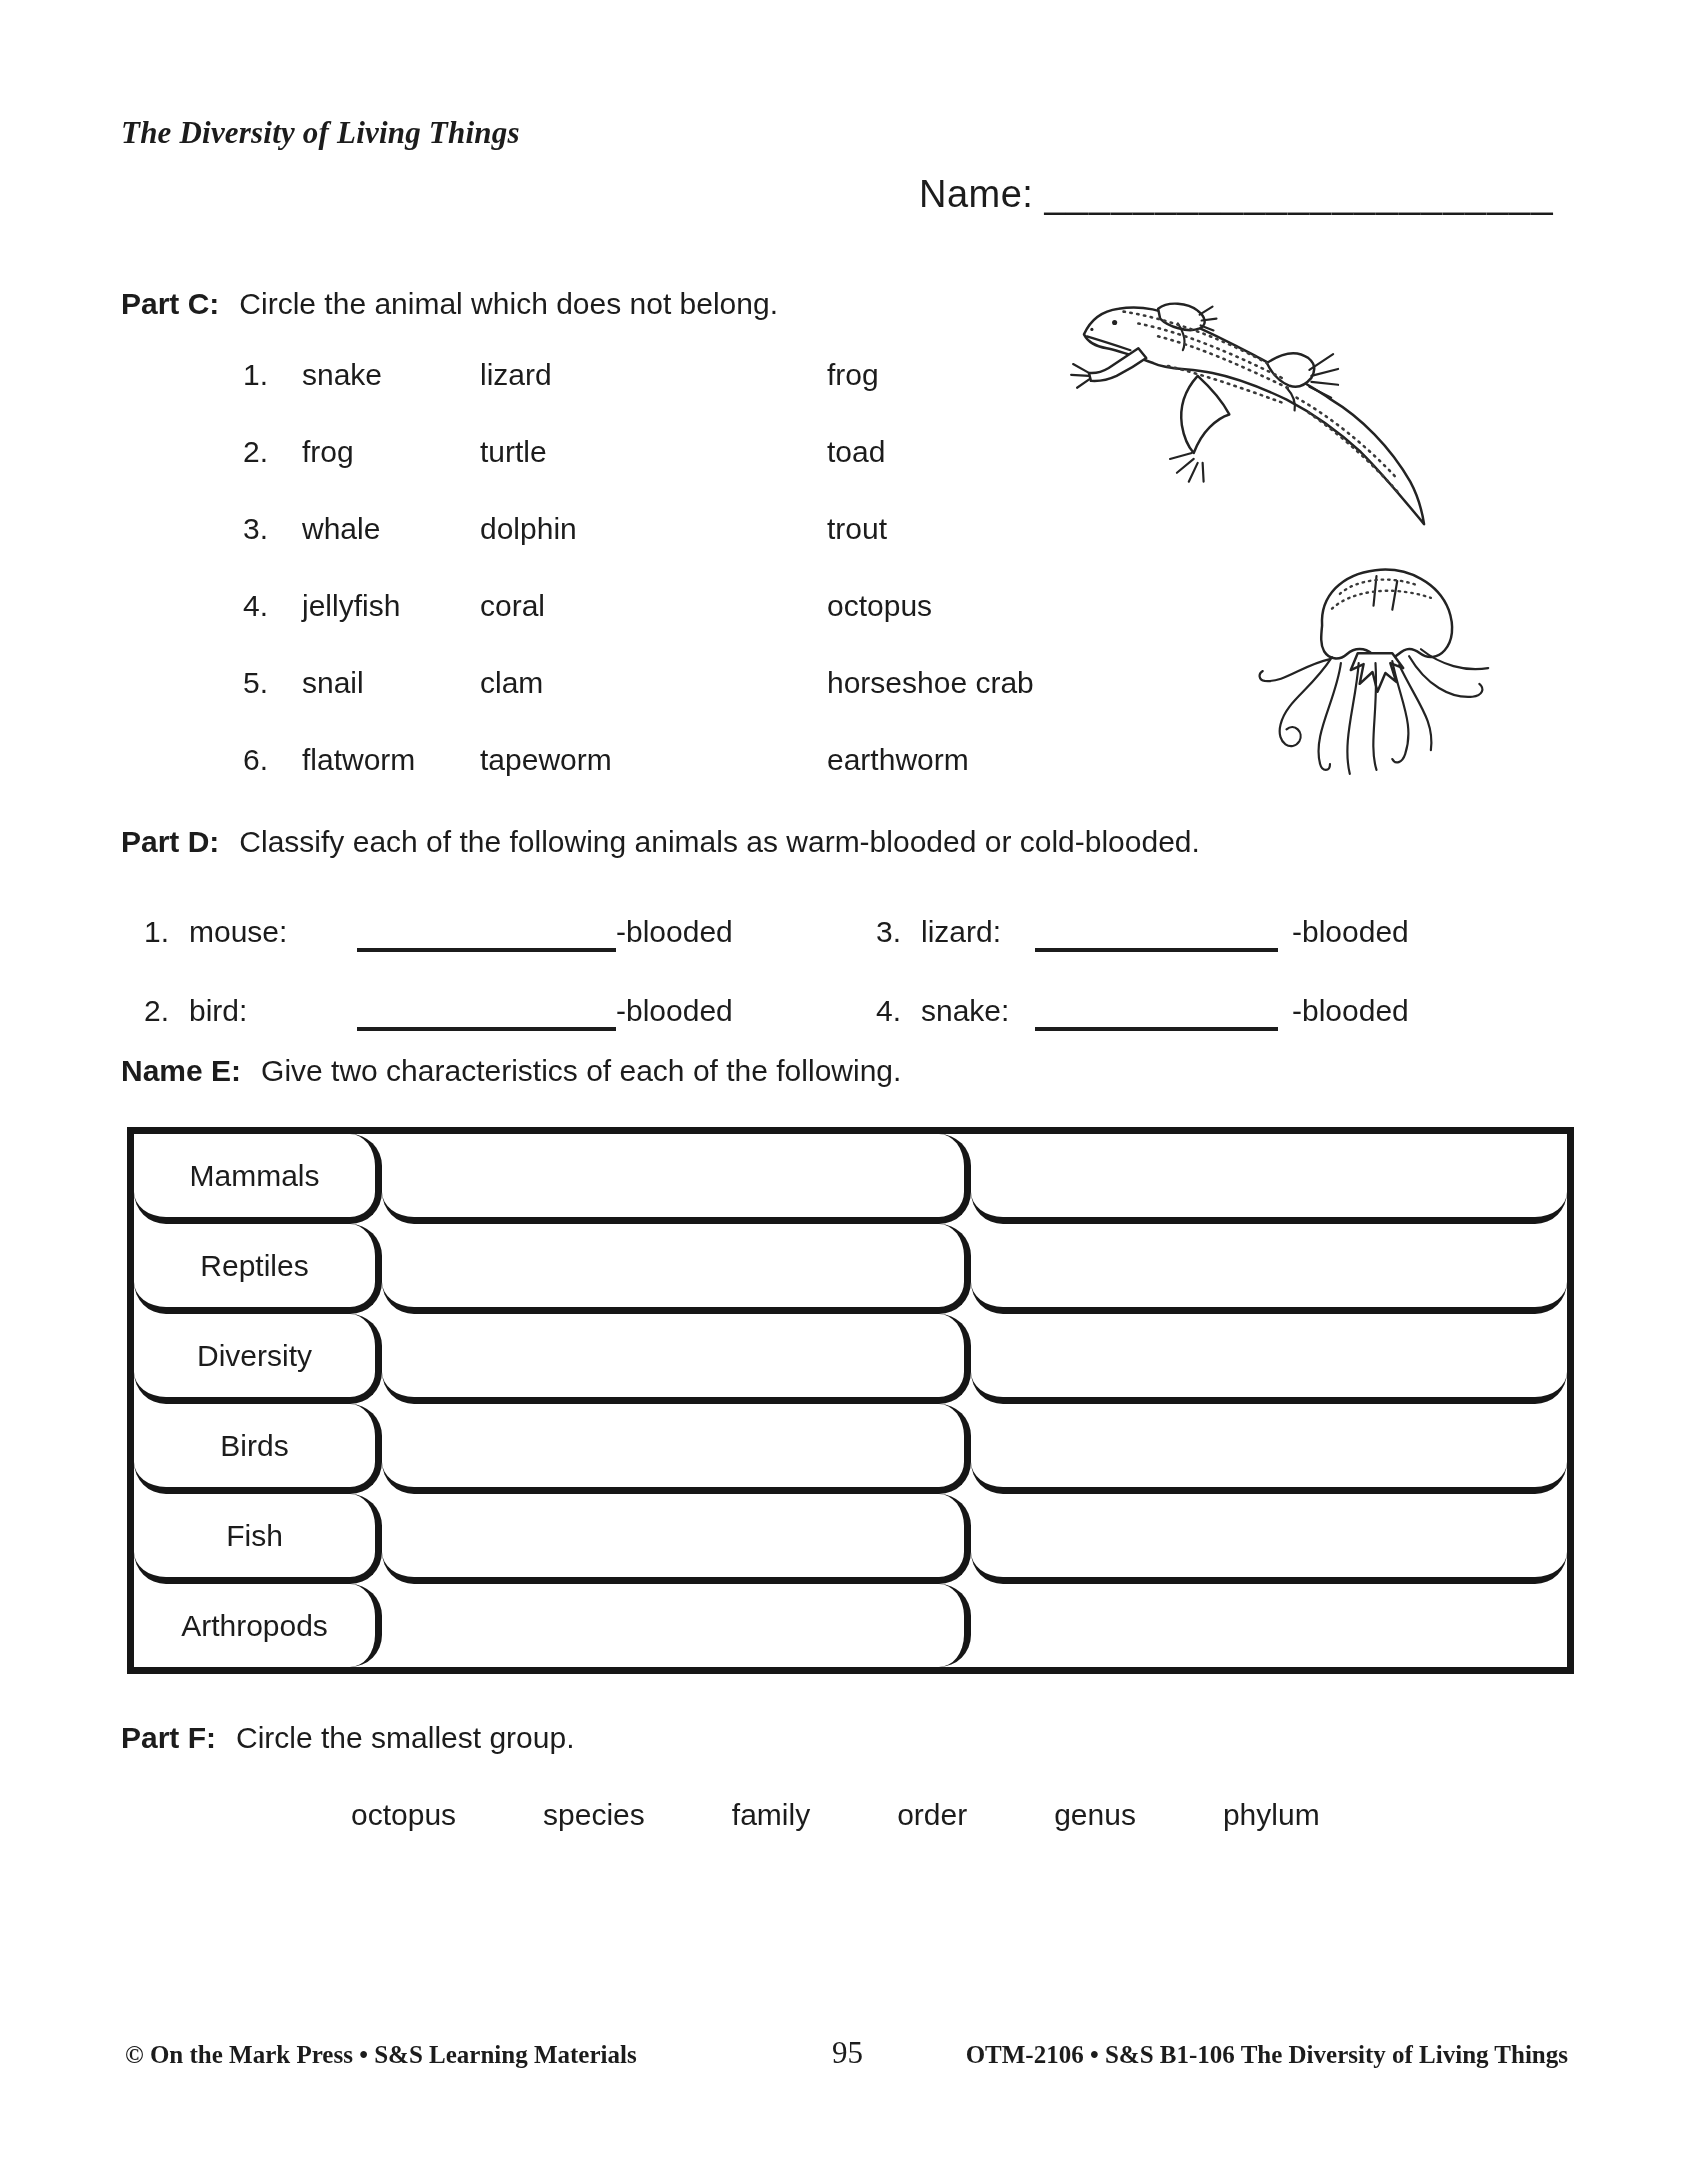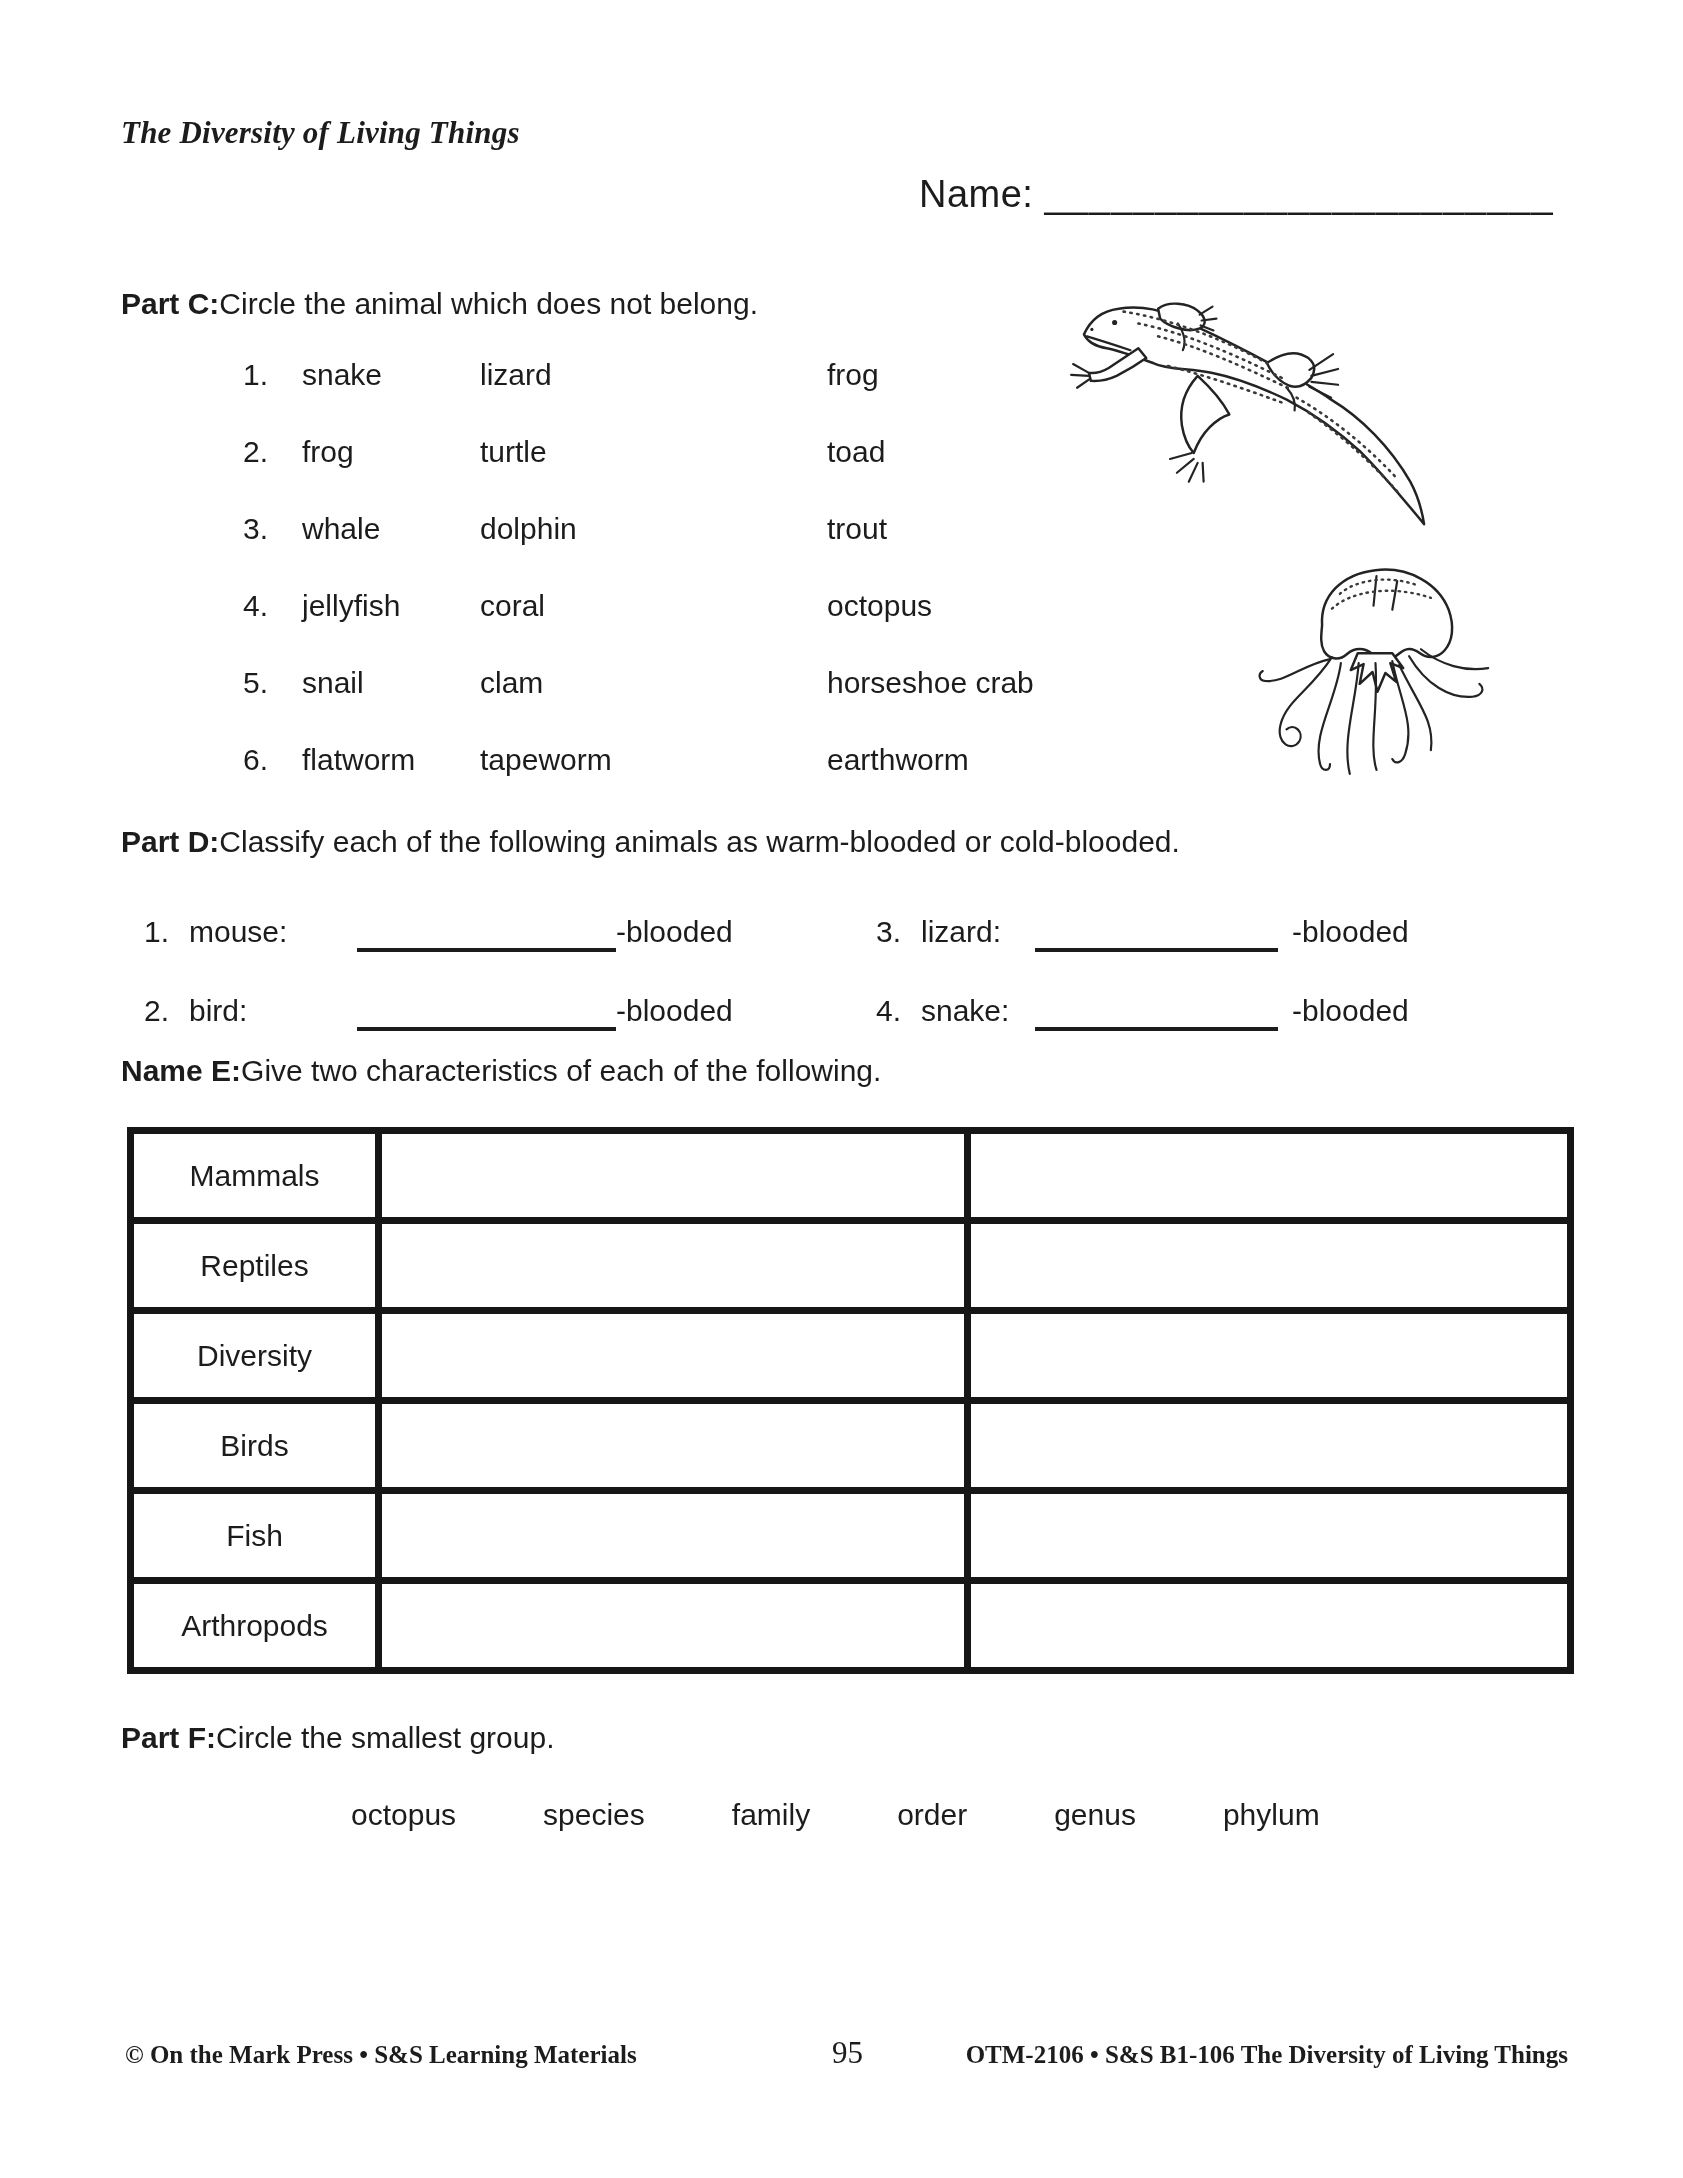--- a/index.html
+++ b/index.html
@@ -14,21 +14,21 @@
     left:121px;top:115px;
     font-family:"Liberation Serif", serif;
     font-weight:bold;font-style:italic;font-size:31px;letter-spacing:0.2px;
   }
   
   .name-row{left:919px;top:173px;font-size:38px;letter-spacing:0.5px;white-space:nowrap;}
   .name-blank{letter-spacing:1px;}
   
   .part-heading{left:121px;font-size:30px;white-space:nowrap;}
   .part-heading .plabel{font-weight:bold;}
-  .part-heading .pinstr{}
+  .part-heading .pinstr{margin-left:20px;}
   
   .partc-rows{left:0;top:336px;width:1683px;}
   .partc-row{
     display:grid;grid-template-columns:59px 178px 347px 287px;
     padding-left:243px;height:77px;align-items:center;font-size:30px;
   }
   .partc-num{text-align:left;}
   .partc-word{}
   
   .partd-item{white-space:nowrap;font-size:30px;line-height:44px;margin-top:16px;}
@@ -43,21 +43,21 @@
   .partd-item.right .blank{width:243px;}
   .partd-item.right .suffix{margin-left:14px;}
   
   .chart-table{
     left:127px;top:1127px;width:1433px;
     border:7px solid #161616;
   }
   .t-row{display:grid;grid-template-columns:248px 589px 1fr;}
   .t-cell{
     height:83px;border-bottom:7px solid #161616;border-right:7px solid #161616;
-    display:flex;align-items:center;justify-content:center;font-size:30px;
+    display:flex;align-items:center;justify-content:center;font-size:30px;border-radius:32px;
   }
   .t-cell:last-child{border-right:none;}
   .t-row:last-child .t-cell{border-bottom:none;}
   
   .partf-options{left:351px;top:1798px;display:flex;gap:87px;font-size:30px;}
   
   .footer-left{
     left:125px;top:2041px;font-family:"Liberation Serif", serif;
     font-weight:bold;font-size:25px;white-space:nowrap;
   }

